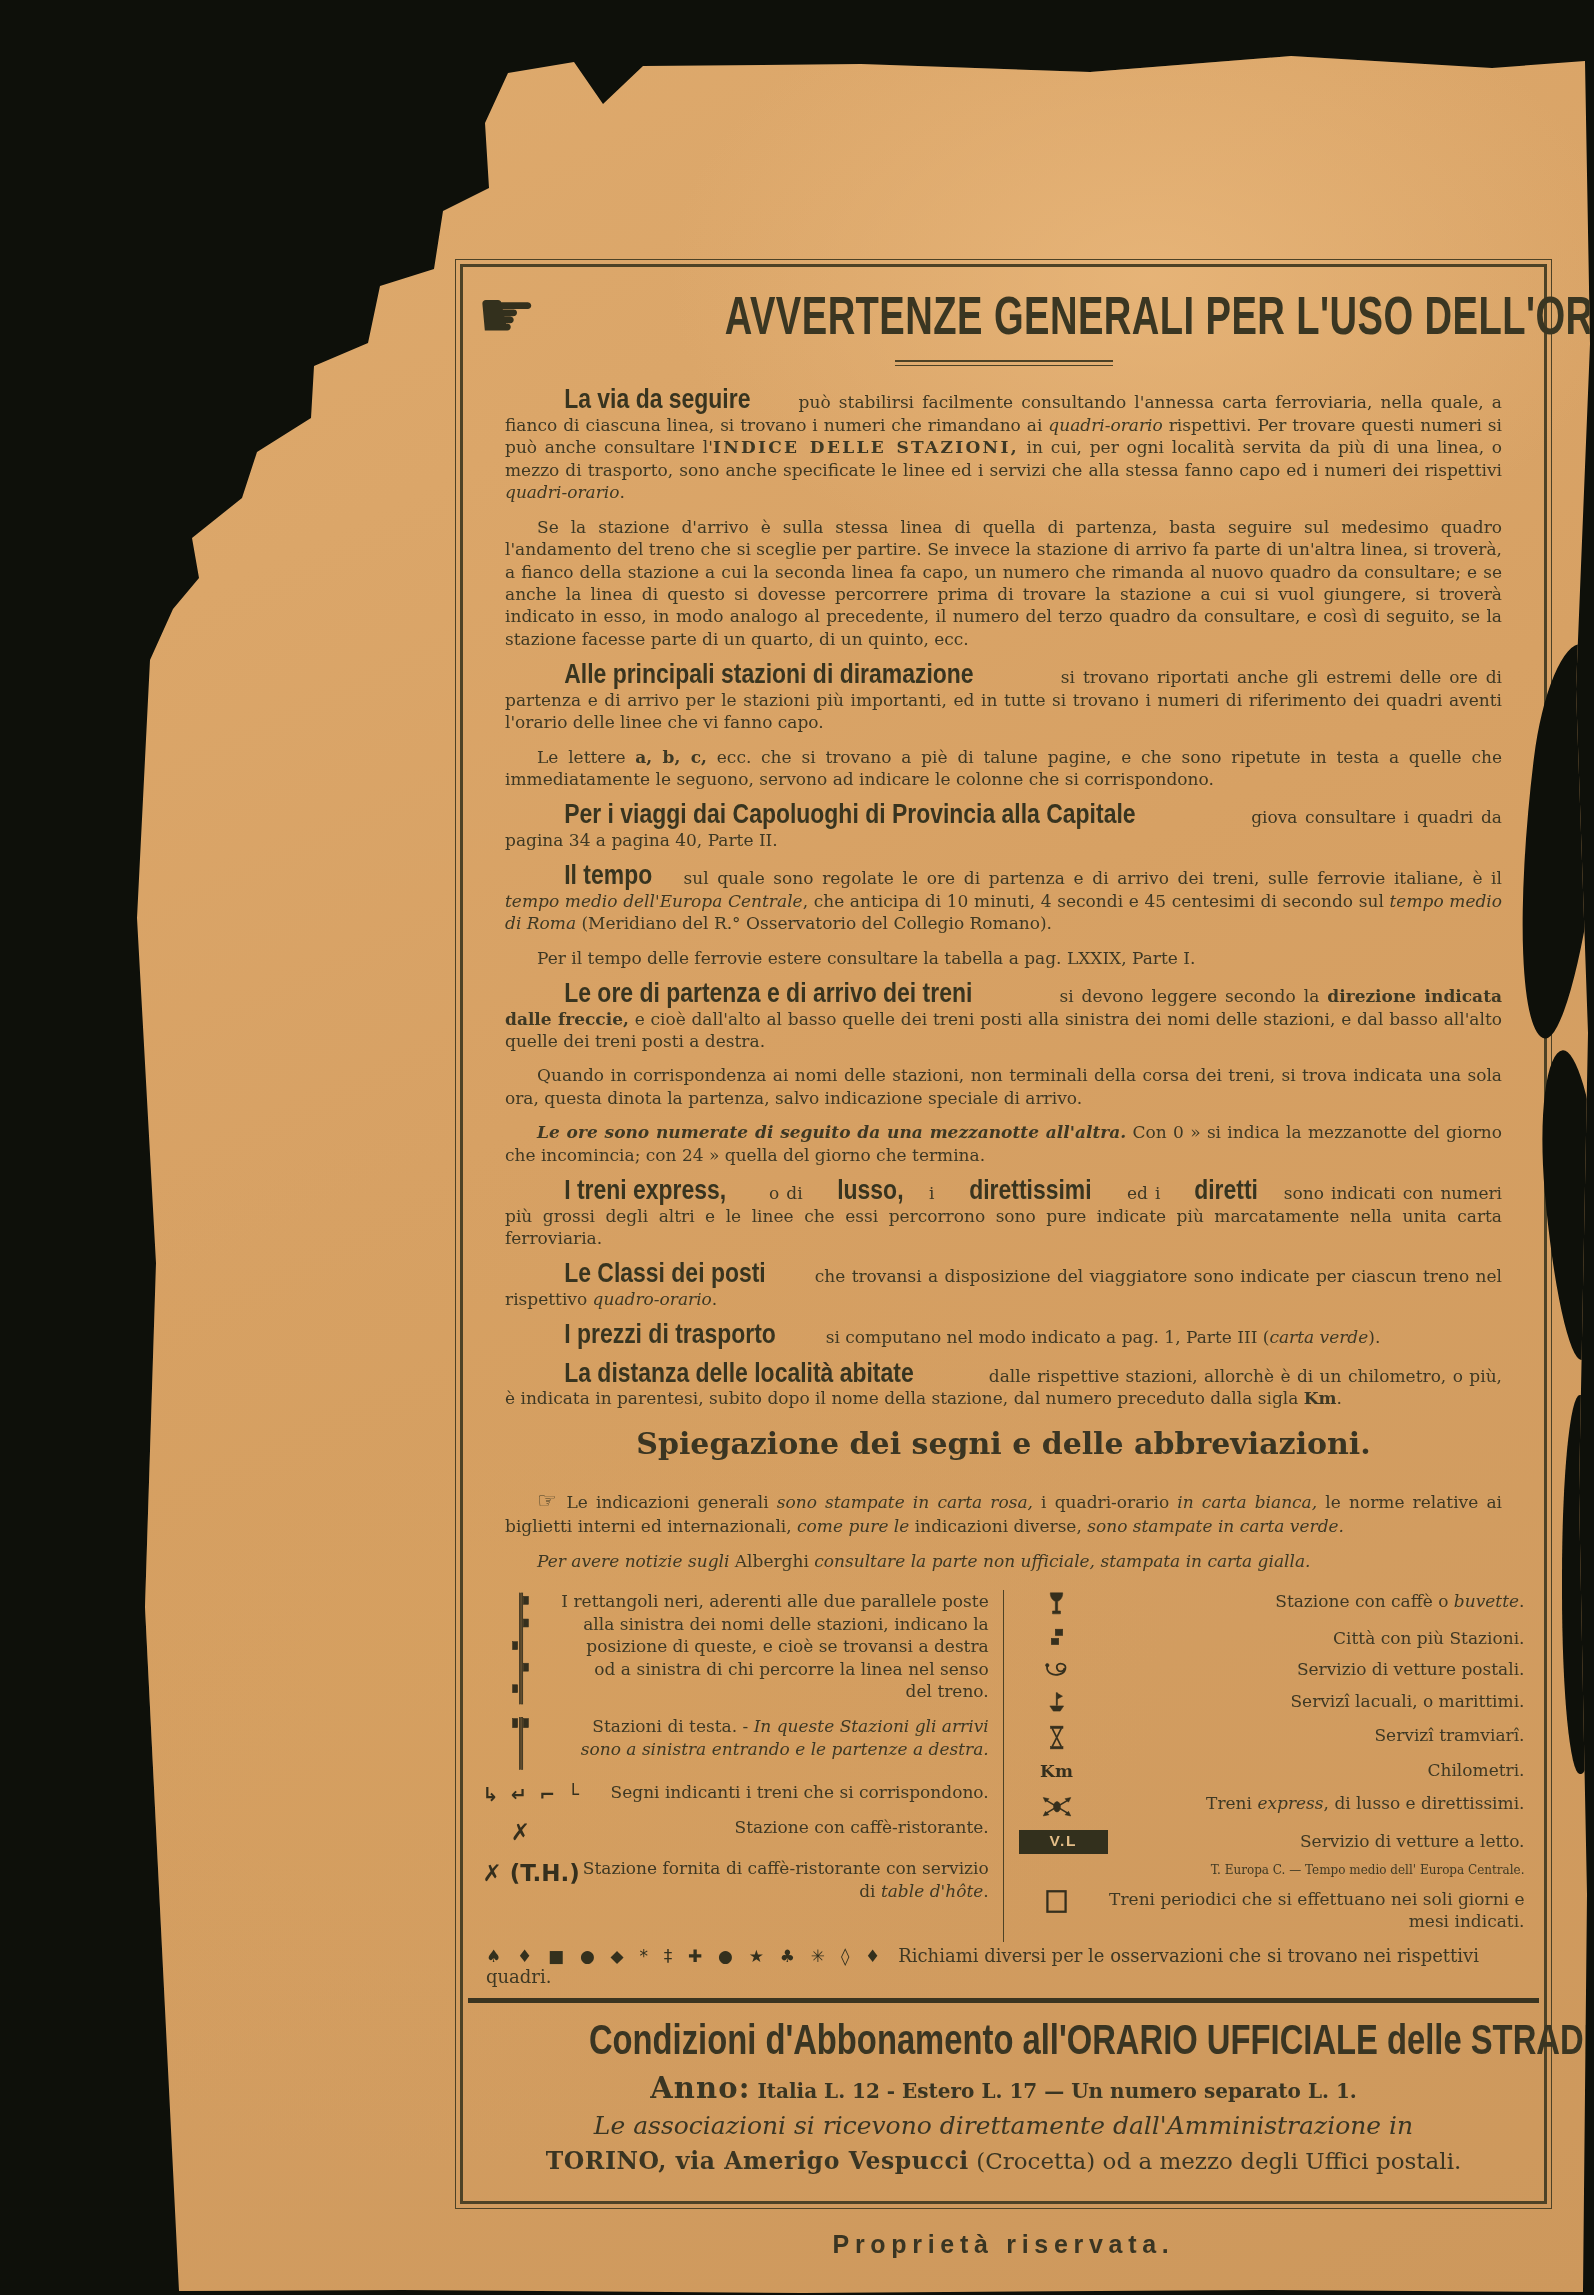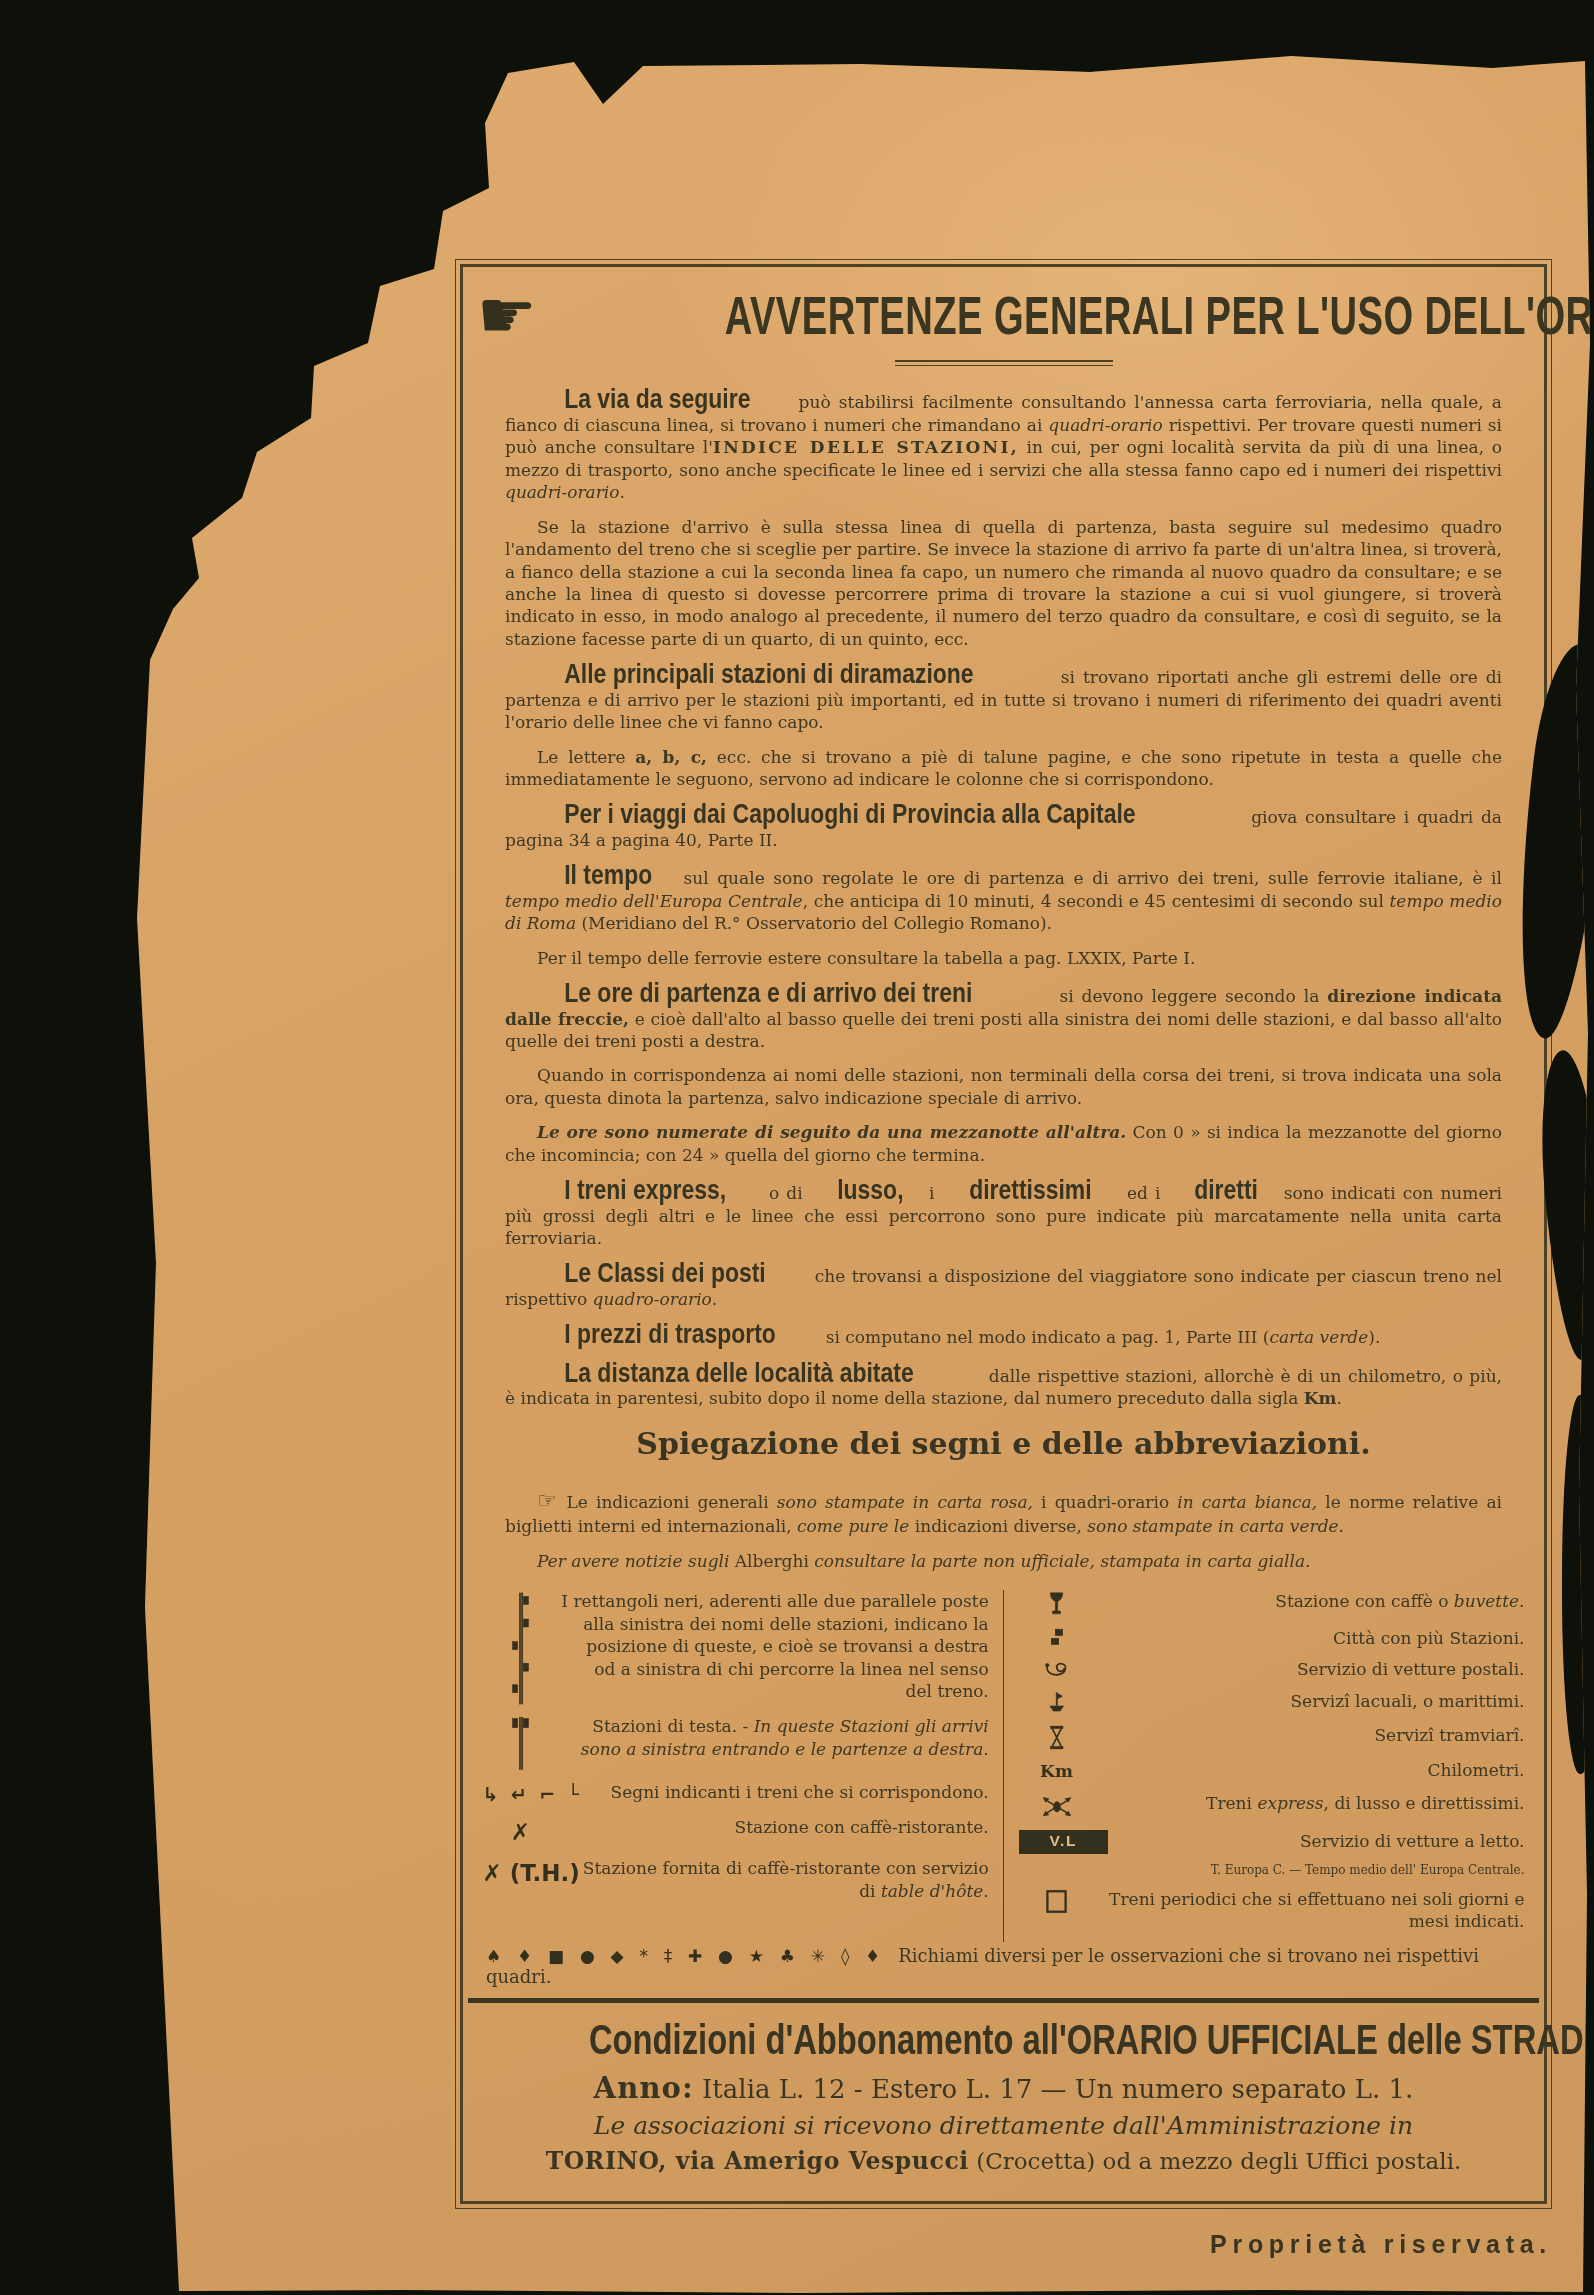--- a/index.html
+++ b/index.html
@@ -65,26 +65,26 @@
   .richiami{padding:2.3px 23px 0;font-size:18px;color:#3e3823;}
   .rsym{font-family:"DejaVu Sans",sans-serif;letter-spacing:5.2px;font-size:17px;margin-right:6.9px;color:#33301d;}
 
   .thick-rule{border-top:5.7px solid #3a3420;margin:11.5px 4.6px 0;}
 
   .subs{text-align:center;padding:8px 9.2px 2.3px;color:#3a3522;}
   .subs h2{font-family:"Liberation Sans",sans-serif;font-weight:700;font-size:42px;margin:4.6px 0 3.4px;
     transform:scaleX(.78);transform-origin:center;white-space:nowrap;}
   .subs p{margin:6.9px 0;}
   .s-annoLead{font-weight:700;font-size:29px;letter-spacing:1.1px;}
-  .s-anno{font-weight:400;font-size:26px;}
+  .s-anno{font-weight:700;font-size:20px;}
   .s-assoc{font-style:italic;font-size:25px;}
   .s-torino{font-weight:700;font-size:23.5px;letter-spacing:0.6px;}
   .s-torinoRest{font-size:23px;}
 
-  .footer{text-align:right;font-family:"Liberation Sans",sans-serif;font-weight:700;font-size:25px;
+  .footer{text-align:center;font-family:"Liberation Sans",sans-serif;font-weight:700;font-size:25px;
     letter-spacing:5.7px;color:#3a3522;margin-top:20.7px;}
 </style>
 </head>
 <body>
 
 <div class="canvas">
   <div class="paper">
 
     <div class="page-col">
       <div class="frame">

